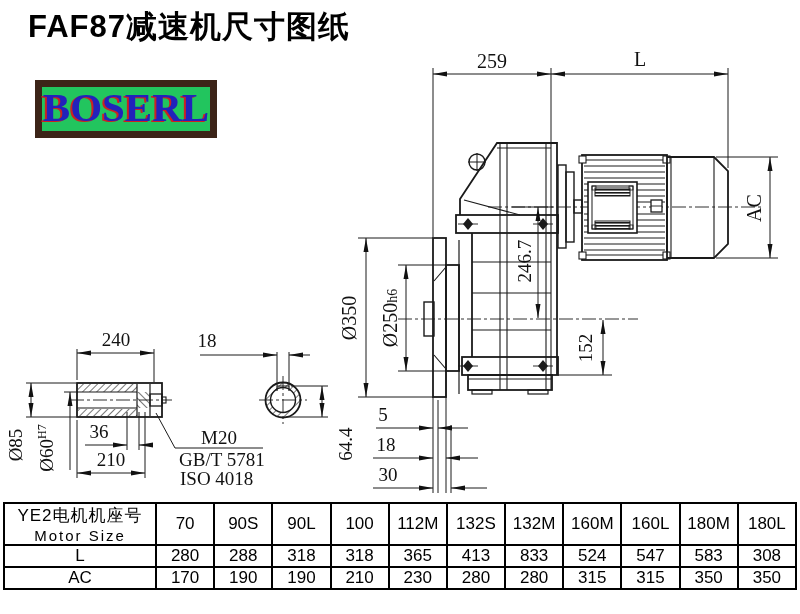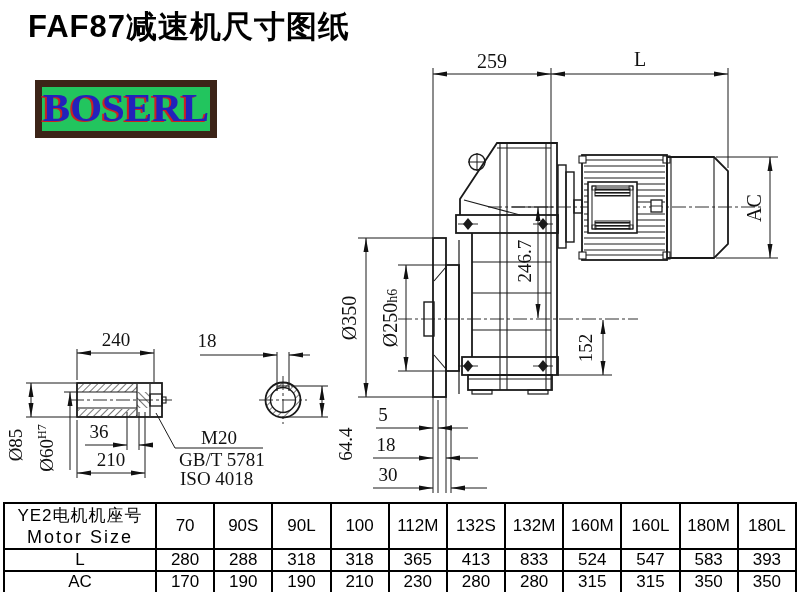--- a/index.html
+++ b/index.html
@@ -19,21 +19,21 @@
   .dim{font-size:19px;}
   .dimL{font-size:20px;}
   .tbl-wrap{position:absolute;left:3px;top:502px;}
   table{border-collapse:collapse;table-layout:fixed;width:794px;
         font-family:"Liberation Sans",sans-serif;}
   th,td{border:2px solid #000;text-align:center;vertical-align:middle;padding:0;
         height:20px;font-size:17px;font-weight:normal;color:#000;}
   thead th{height:38px;}
   th.head{width:150px;}
   .hcn{font-size:17px;letter-spacing:1px;}
-  .hen{font-size:18px;letter-spacing:2px;}
+  .hen{font-size:15px;letter-spacing:2px;}
 </style>
 </head>
 <body>
 
 <div id="stage">
 
   <div id="title">FAF87减速机尺寸图纸</div>
 
   <div id="logo">
     <span>BOSERL</span>
@@ -251,21 +251,21 @@
             <td>280</td>
             <td>288</td>
             <td>318</td>
             <td>318</td>
             <td>365</td>
             <td>413</td>
             <td>833</td>
             <td>524</td>
             <td>547</td>
             <td>583</td>
-            <td>393</td>
+            <td>308</td>
           </tr>
           <tr>
             <th>AC</th>
             <td>170</td>
             <td>190</td>
             <td>190</td>
             <td>210</td>
             <td>230</td>
             <td>280</td>
             <td>280</td>

